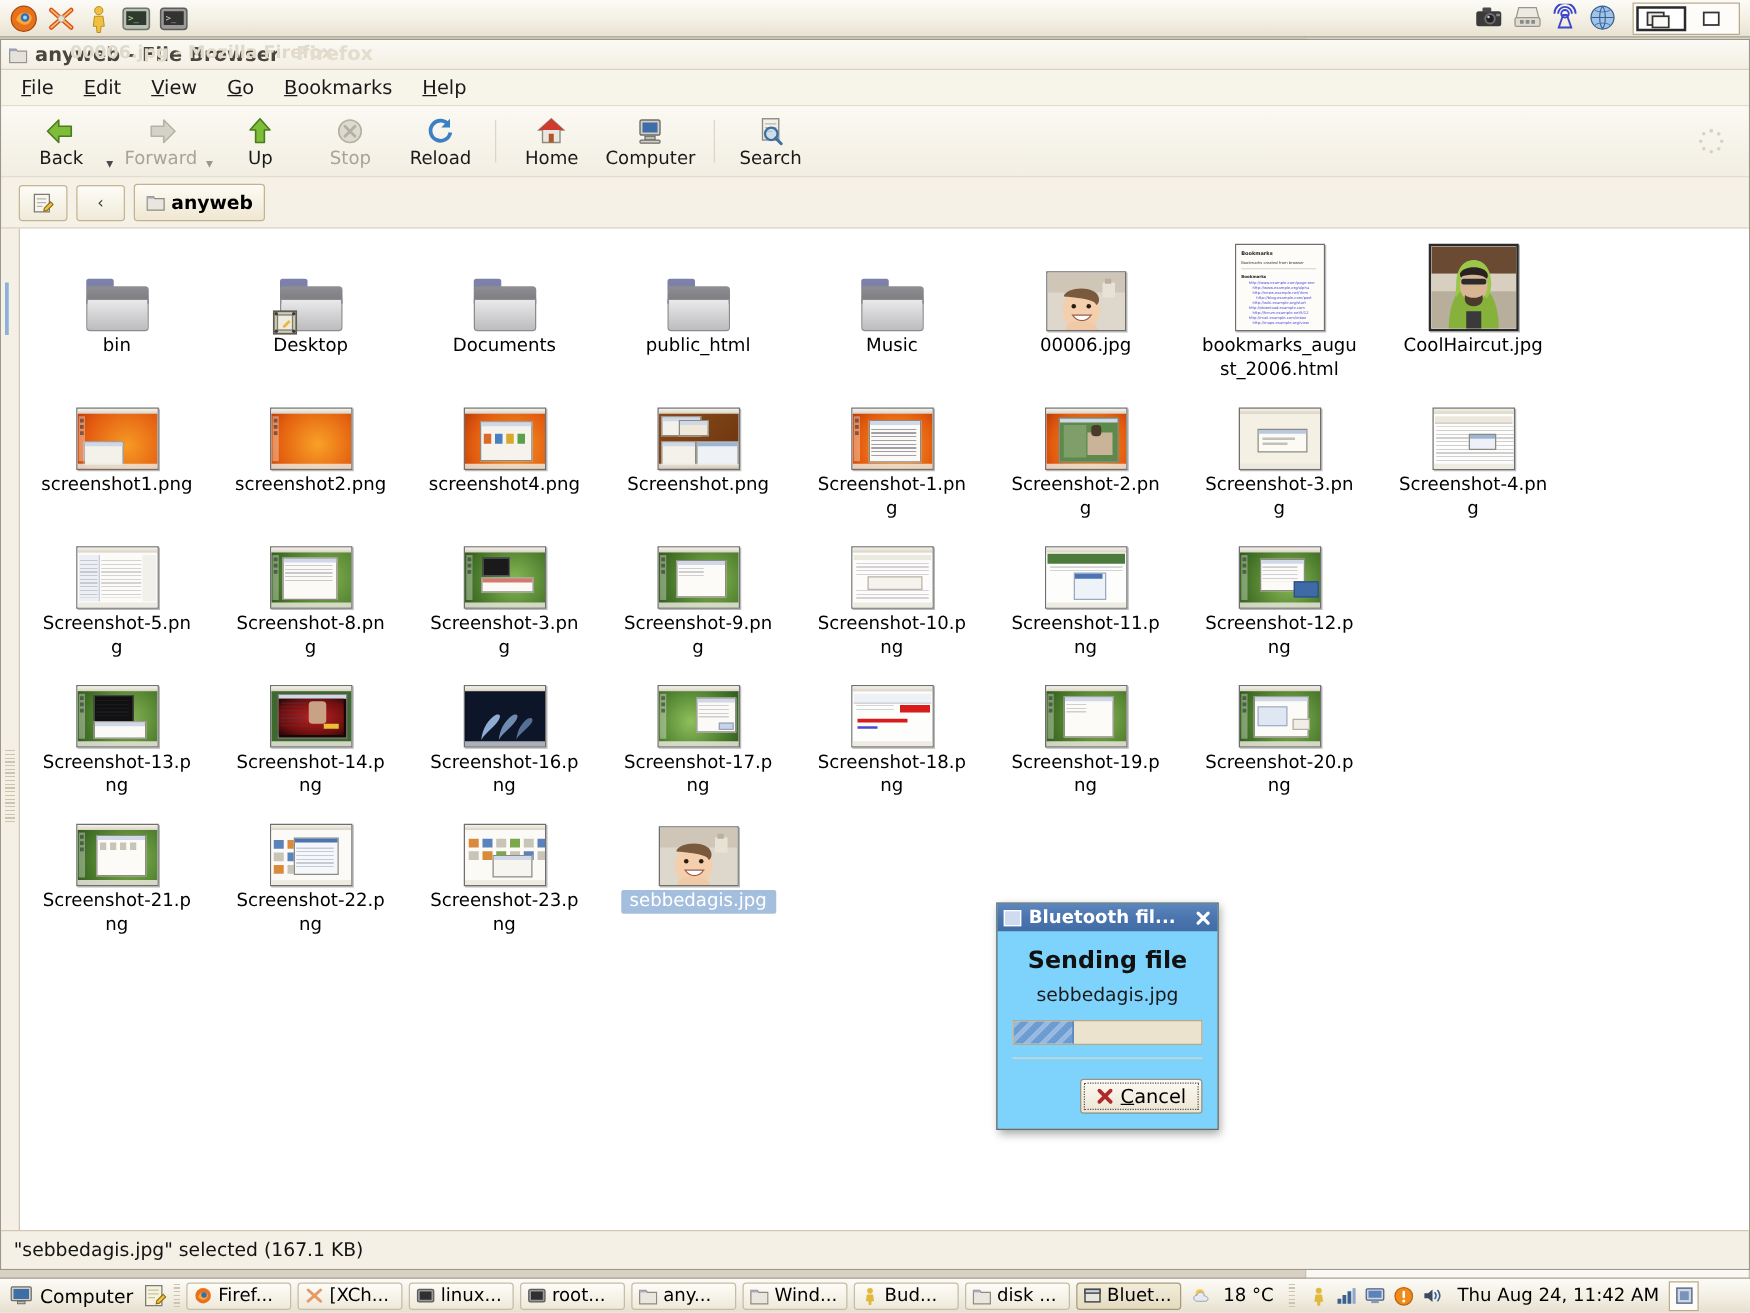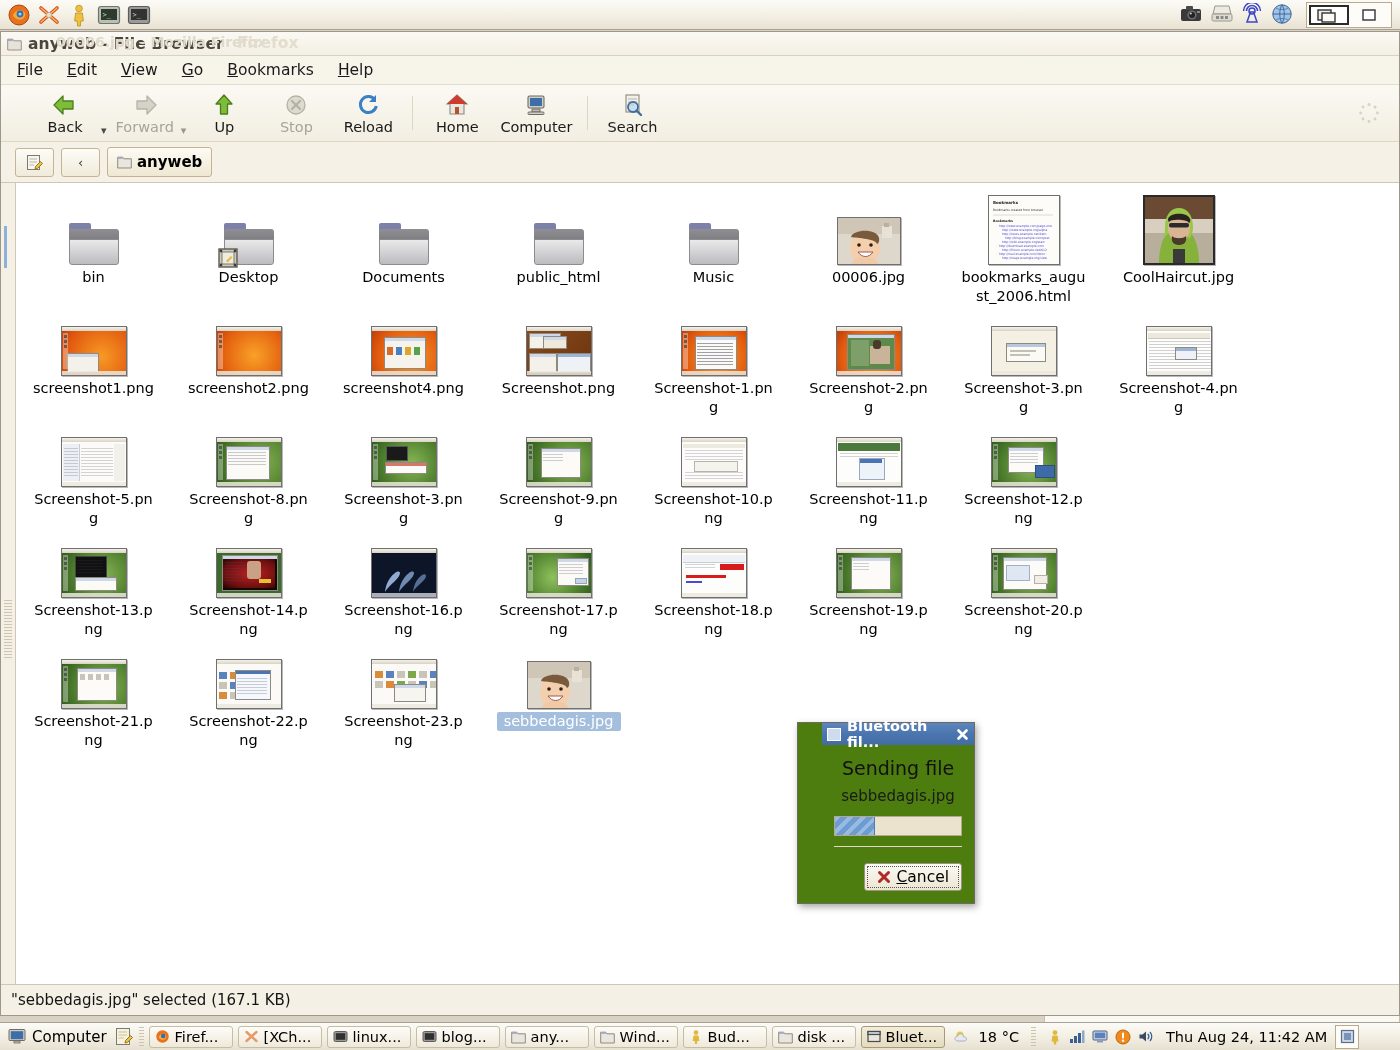--- a/index.html
+++ b/index.html
@@ -67,21 +67,21 @@
   }
 
   .menubar{
     height:28px;display:flex;align-items:center;padding-left:14px;gap:20px;
     background:#f7f4ea;border-bottom:1px solid #e2dccd;
   }
   .menu-item{font-size:15.5px;color:#1a1a1a;cursor:pointer;padding:2px 2px;}
   .menu-item u{text-decoration:underline;}
 
   .toolbar{
-    height:56px;display:flex;align-items:center;padding-left:28px;
+    height:56px;display:flex;align-items:center;padding-left:12px;
     background:linear-gradient(to bottom,#fbf9f3,#f2eee2);
     border-bottom:1px solid #ded7c6;
   }
   .tb-btn{
     display:flex;flex-direction:column;align-items:center;justify-content:center;
     min-width:58px;height:52px;padding:0 7px;cursor:pointer;
   }
   .tb-btn .lbl{font-size:14.5px;margin-top:1px;color:#1a1a1a;}
   .tb-btn.disabled .lbl{color:#a9a39a;}
   .tb-arrow{font-size:11px;color:#4a4a4a;align-self:flex-end;margin:0 2px 4px 0;cursor:pointer;}
@@ -180,35 +180,34 @@
 
   
   .statusbar{
     height:30px;display:flex;align-items:center;padding-left:10px;
     background:#f4f0e5;border-top:1px solid #cfc7b4;font-size:15px;color:#141414;
   }
 
   
   .bt-dialog{
     position:absolute;left:797px;top:722px;width:178px;
-    background:#4d7c0f;border:1px solid #6f6a5e;box-sizing:border-box;
+    background:#7dd3fc;border:1px solid #6f6a5e;box-sizing:border-box;
     box-shadow:2px 3px 7px rgba(0,0,0,.35);
-    padding-left:24px;
   }
   .bt-title{
     height:22px;display:flex;align-items:center;padding:0 5px;
     background:linear-gradient(to bottom,#5d86bd 0%,#4a75ae 50%,#436ca5 100%);
     color:#fff;font-weight:bold;font-size:14.5px;
   }
   .bt-title .sq{
     width:12px;height:11px;border:1.5px solid #fff;background:#cfdcef;margin-right:6px;flex:none;
   }
   .bt-close{margin-left:auto;color:#fff;font-size:15px;line-height:1;cursor:pointer;font-weight:bold;}
   .bt-body{padding:12px 12px 8px 12px;}
-  .bt-head{font-size:19px;font-weight:normal;text-align:center;color:#111;}
+  .bt-head{font-size:19px;font-weight:bold;text-align:center;color:#111;}
   .bt-file{font-size:15px;text-align:center;margin-top:8px;color:#1a1a1a;}
   .bt-progress{
     margin-top:11px;height:20px;border:1px solid #b3a98f;background:#ebe3cd;box-sizing:border-box;
     position:relative;overflow:hidden;
   }
   .bt-progress .fill{
     height:100%;
     background:#6d9cd2;
     background-image:repeating-linear-gradient(135deg,rgba(255,255,255,.30) 0 4px,rgba(255,255,255,0) 4px 9px);
     border-right:1px solid #4f7db3;
@@ -1267,21 +1266,21 @@
       </span>
       <span>linux...</span>
     </div>
     <div class="task-btn">
       <span>
         <svg width="15" height="15" viewBox="0 0 15 15">
           <rect x="1" y="2.5" width="13" height="10" rx="1.5" fill="#9a9a9a" stroke="#5c5c5c" stroke-width="1"></rect>
           <rect x="2.8" y="4.2" width="9.4" height="6.6" fill="#303030"></rect>
         </svg>
       </span>
-      <span>blog...</span>
+      <span>root...</span>
     </div>
     <div class="task-btn">
       <span>
         <svg width="15" height="14" viewBox="0 0 15 14">
           <path d="M.7 2.2h5l1.2 1.6h7.4v9.2H.7z" fill="#e8e6de" stroke="#8f8b82" stroke-width="1"></path>
           <rect x=".7" y="2.2" width="5" height="1.7" fill="#a6a8c6"></rect>
         </svg>
       </span>
       <span>any...</span>
     </div>

